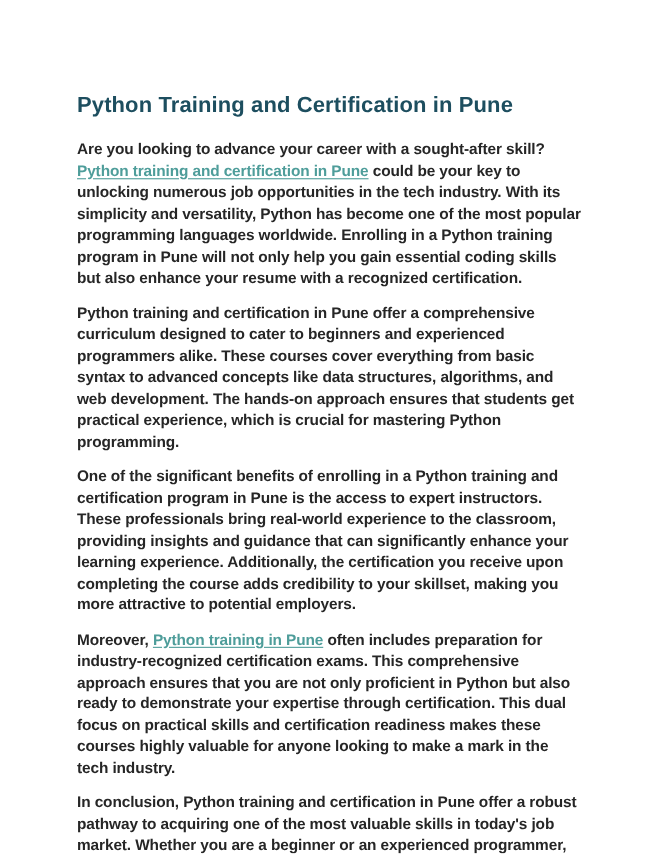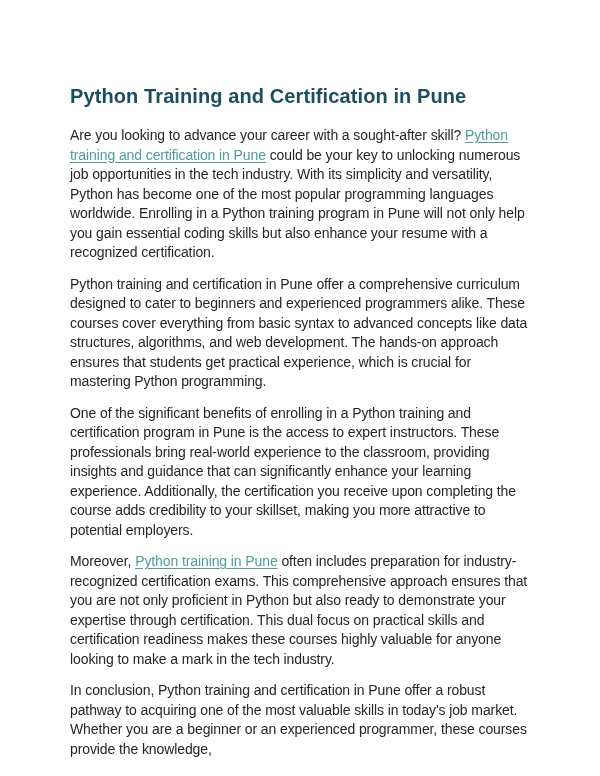--- a/index.html
+++ b/index.html
@@ -27,20 +27,21 @@
     font-weight: bold;
     color: var(--title-color, #1d4e5f);
     letter-spacing: 0.1px;
   }
   .doc-body p {
     margin: 0 0 12px 0;
     font-size: 14px;
     line-height: 19.5px;
     color: var(--body-color, #262626);
     letter-spacing: -0.1px;
+    font-weight: bold;
   }
   .doc-body a {
     color: var(--link-color, #4e9d9a);
     text-decoration: underline;
     text-underline-offset: 2px;
     cursor: pointer;
   }
 </style>
 </head>
 <body>

